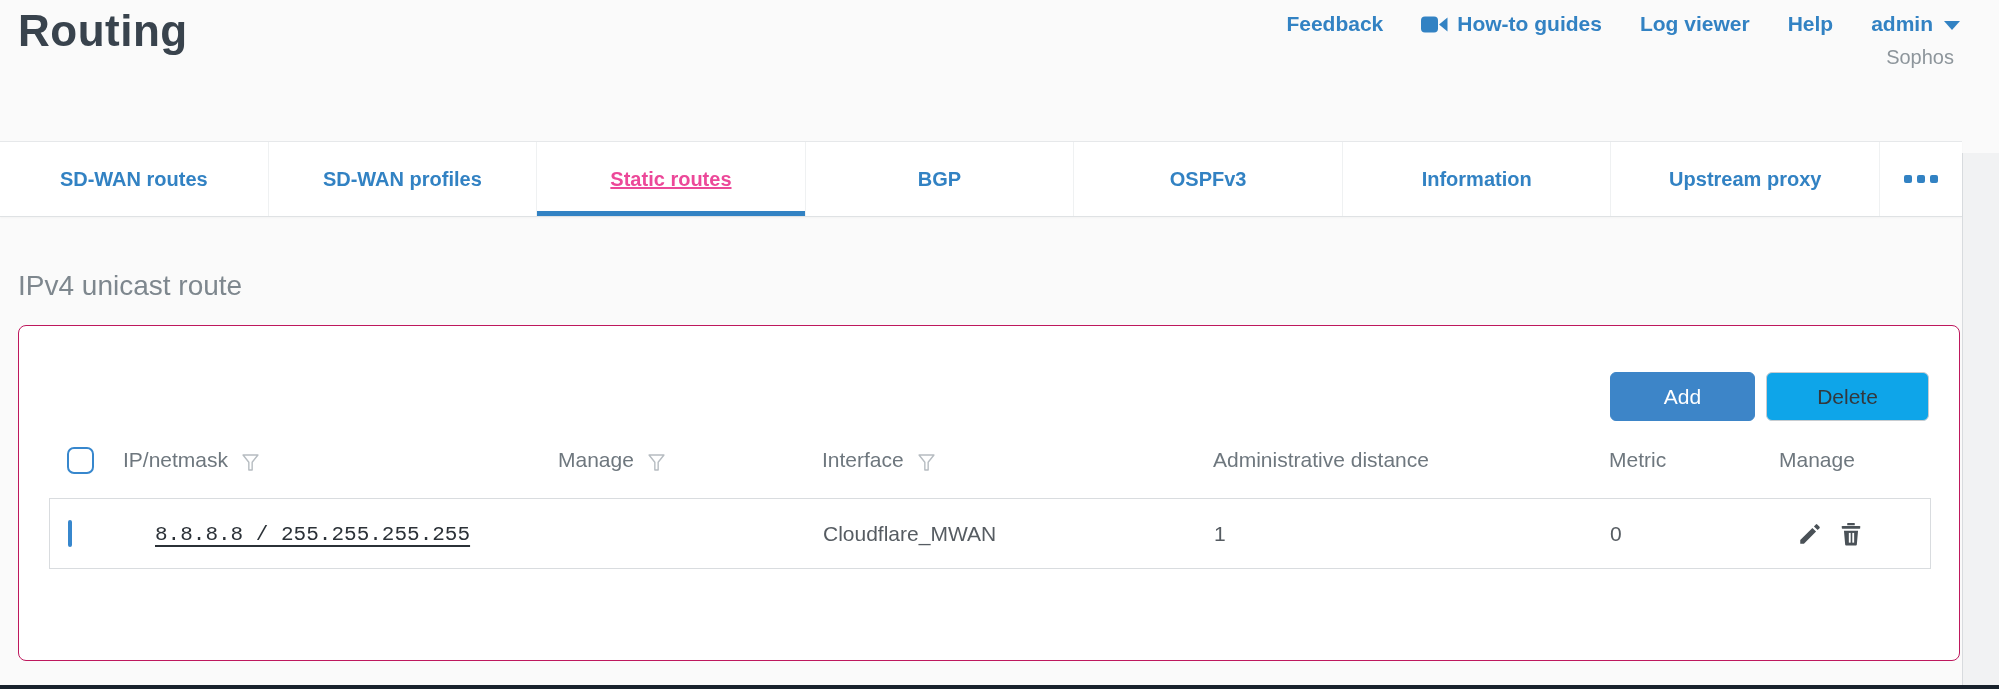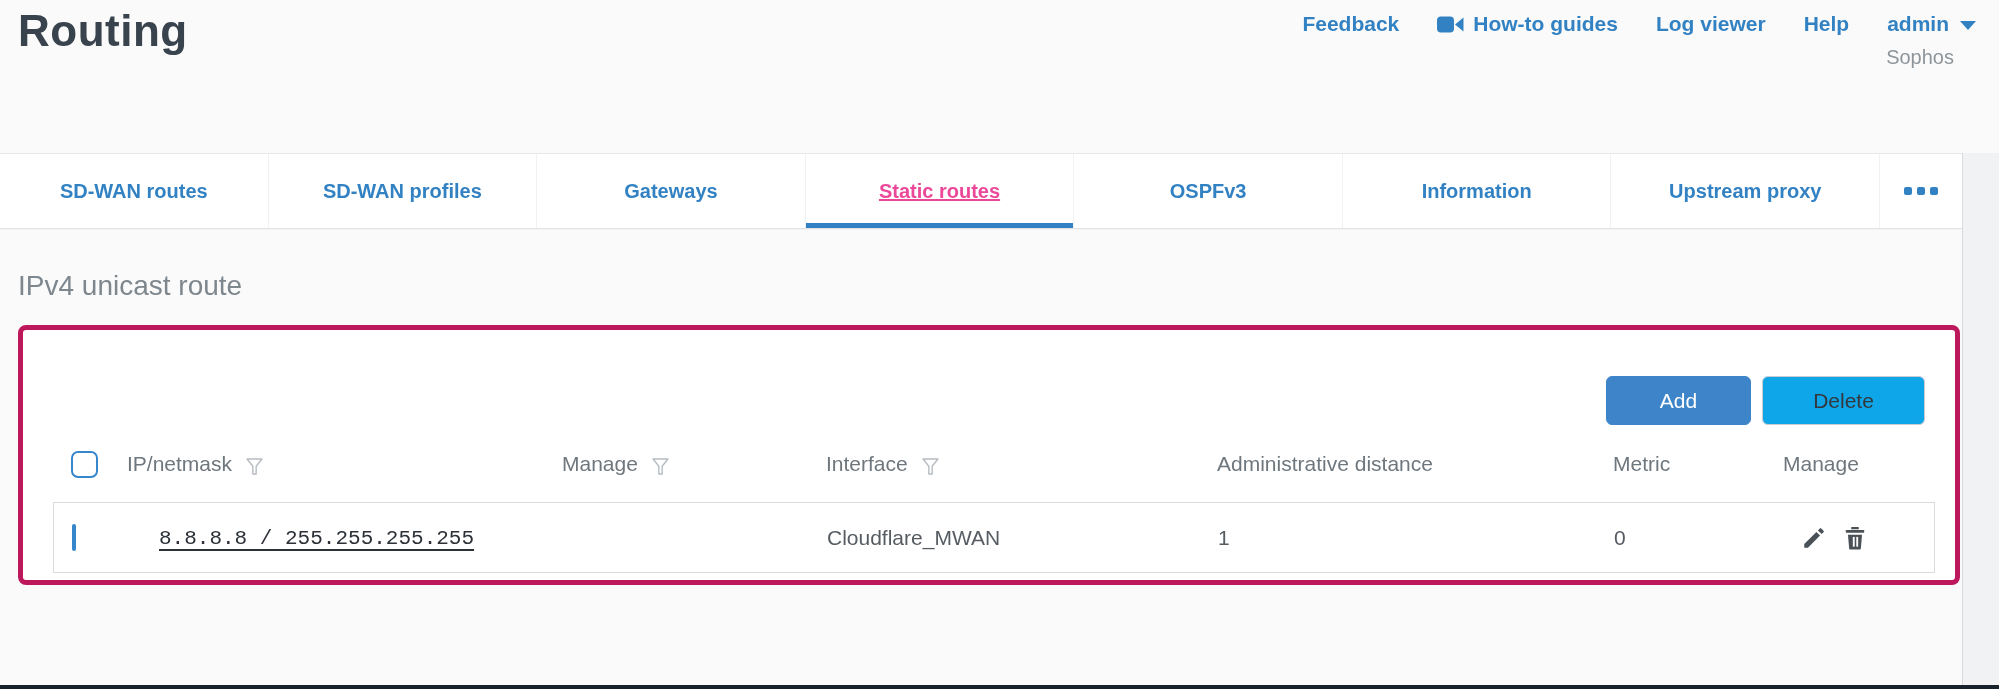--- a/index.html
+++ b/index.html
@@ -11,39 +11,39 @@
     color:#3a444e;
     overflow:hidden;
   }
 
   
   .page-title {
     position:absolute; top:6px; left:18px;
     font-size:44px; font-weight:700; color:#39434d; letter-spacing:0.5px;
   }
   .top-nav {
-    position:absolute; top:12px; right:23px;
+    position:absolute; top:12px; right:39px;
     display:flex; align-items:center; gap:38px;
     font-size:21px; font-weight:700; color:#3282c3;margin-left:24px;
   }
   .top-nav .navlink { display:flex; align-items:center; gap:9px; cursor:pointer; white-space:nowrap; }
   .cam-icon svg { display:block; }
   .caret-down {
     width:0; height:0; display:inline-block;
     border-left:8px solid transparent; border-right:8px solid transparent;
     border-top:9px solid #3282c3; margin-left:2px; margin-top:3px;
   }
   .org-label {
     position:absolute; top:46px; right:45px;
     font-size:20px; font-weight:400; color:#8d959b;
   }
 
   
   .tabbar {
-    position:absolute; top:153px; left:0; width:1962px; height:76px;
+    position:absolute; top:141px; left:0; width:1962px; height:76px;
     background:#ffffff; display:flex;
     border-top:1px solid #e6e8ea; border-bottom:1px solid #dfe2e4;
     box-shadow:0 1px 2px rgba(0,0,0,0.03);
   }
   .tab {
     flex:1 1 0; position:relative;
     display:flex; align-items:center; justify-content:center;
     font-size:20px; font-weight:700; color:#3282c3;
     border-right:1px solid #efF1f2; cursor:pointer; white-space:nowrap;
   }
@@ -56,22 +56,22 @@
   .more-dots i { width:8px; height:8px; border-radius:2px; background:#3282c3; }
 
   
   .section-heading {
     position:absolute; top:270px; left:18px;
     font-size:28px; font-weight:400; color:#7e878e;
   }
 
   
   .card {
-    position:absolute; top:325px; left:18px; width:1942px; height:260px;
-    background:#ffffff; border:5px solid #be185d; border-radius:8px;
+    position:absolute; top:325px; left:18px; width:1942px; height:336px;
+    background:#ffffff; border:1px solid #be185d; border-radius:8px;
   }
   .toolbar { position:absolute; top:46px; right:30px; display:flex; gap:11px; }
   .btn {
     height:49px; border-radius:6px; font-size:21px;
     display:flex; align-items:center; justify-content:center; cursor:pointer;
     font-family:"Liberation Sans","DejaVu Sans",sans-serif;
   }
   .btn-add { width:145px; background:#3d85c8; border:1px solid #3d85c8; color:#ffffff; }
   .btn-delete { width:163px; background:#0ea5e9; border:1px solid #c8ccd0; color:#33383d; }
 
@@ -142,26 +142,26 @@
 </div>
 <div class="org-label">Sophos</div>
 
 <div class="tabbar">
   <div class="tab">
       <span>SD-WAN routes</span>
     </div>
   <div class="tab">
       <span>SD-WAN profiles</span>
     </div>
-  <div class="tab">
-      <span>Gateways</span>
-    </div>
   <div class="tab active">
       <span>Static routes</span>
       <div class="tab-underline"></div>
+    </div>
+  <div class="tab">
+      <span>BGP</span>
     </div>
   <div class="tab">
       <span>OSPFv3</span>
     </div>
   <div class="tab">
       <span>Information</span>
     </div>
   <div class="tab">
       <span>Upstream proxy</span>
     </div>

